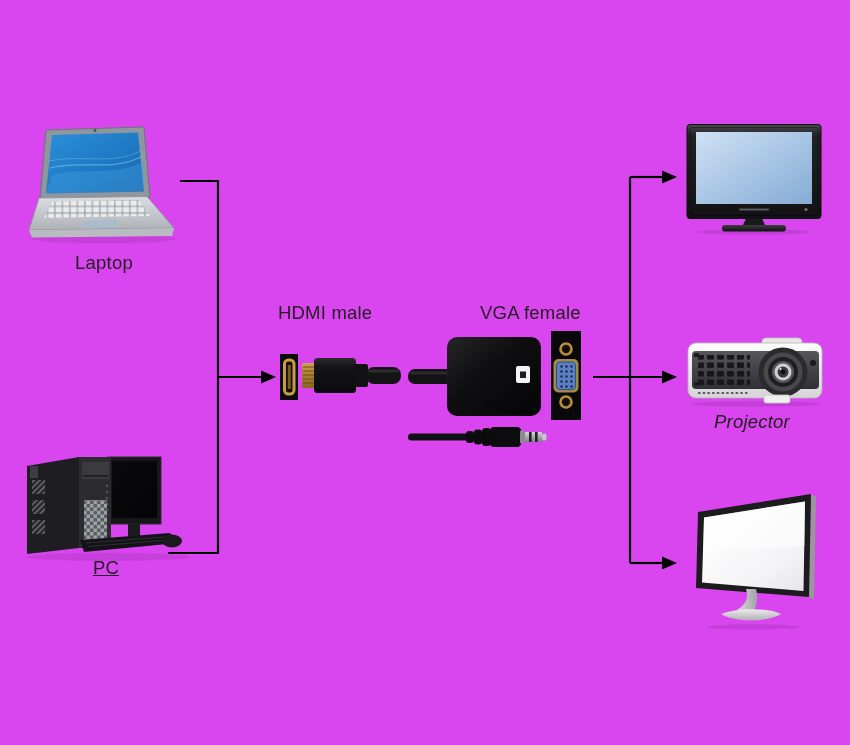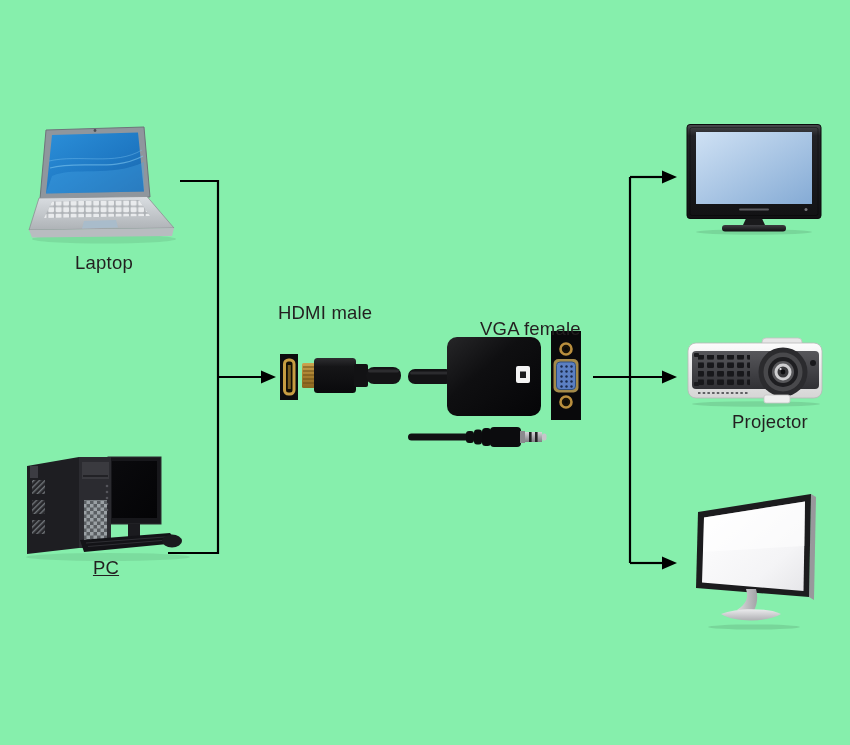--- a/index.html
+++ b/index.html
@@ -1,17 +1,17 @@
 <!DOCTYPE html>
 <html><head>
 <meta charset="utf-8">
 <style>
   html,body{margin:0;padding:0;background:#ffffff;}
   .canvas{
-    position:relative;width:850px;height:745px;background:#86efac;overflow:hidden;
+    position:relative;width:850px;height:745px;background:#d946ef;overflow:hidden;
     font-family:"Liberation Sans", sans-serif;
   }
   .connectors{position:absolute;left:0;top:0;width:850px;height:745px;z-index:1;}
   .device{position:absolute;z-index:2;}
   .lbl{
     position:absolute;z-index:3;color:#231f20;font-size:18.5px;font-weight:400;
     letter-spacing:0.2px;white-space:nowrap;
   }
   .lbl.center{text-align:center;}
 </style>
@@ -162,21 +162,21 @@
       </g>
 
       <rect x="36" y="8" width="42" height="35" rx="3.5" fill="url(#plugBody)"></rect>
       <rect x="76" y="14" width="14" height="23" rx="2" fill="#121214"></rect>
 
       <rect x="88" y="17" width="35" height="17" rx="8" fill="#141416"></rect>
       <rect x="90" y="19.5" width="31" height="3" rx="1.5" fill="#2c2c2f"></rect>
     </svg>
   </div>
 
-  <div class="lbl" style="left:480px;top:318px;text-align:right;">VGA female</div>
+  <div class="lbl" style="left:480px;top:302px;text-align:right;">VGA female</div>
   <div class="device" style="left:407px;top:328px;">
     <svg width="186" height="96" viewBox="0 0 186 96" xmlns="http://www.w3.org/2000/svg">
       <defs>
         <linearGradient id="advBody" x1="0" y1="0" x2="1" y2="1">
           <stop offset="0" stop-color="#262628"></stop>
             <stop offset="0.4" stop-color="#0f0f11"></stop>
             <stop offset="1" stop-color="#050507"></stop>
         </linearGradient>
       </defs>
 
@@ -297,21 +297,21 @@
       <circle cx="97" cy="36" r="5.5" fill="#39393c"></circle>
       <circle cx="97" cy="36" r="2.4" fill="#0e0e10"></circle>
       <circle cx="94.5" cy="33" r="1.1" fill="#e8e8ea"></circle>
 
       <circle cx="127" cy="27" r="3" fill="#19191c"></circle>
 
       <line x1="12" y1="57" x2="62" y2="57" stroke="#5f5f63" stroke-width="2" stroke-dasharray="2.5,2.2"></line>
       <rect x="78" y="59" width="26" height="8" rx="2" fill="#efefef" stroke="#c5c5c5" stroke-width="0.8"></rect>
     </svg>
   </div>
-  <div class="lbl center" style="left:700px;top:411px;width:140px;">Projector</div>
+  <div class="lbl center" style="left:682px;top:411px;width:140px;font-style:italic;">Projector</div>
 
   <div class="device" style="left:688px;top:486px;">
     <svg width="140" height="146" viewBox="0 0 140 146" xmlns="http://www.w3.org/2000/svg">
       <defs>
         <linearGradient id="monScr" x1="0" y1="0" x2="1" y2="1">
           <stop offset="0" stop-color="#ffffff"></stop>
             <stop offset="0.7" stop-color="#f4f4f6"></stop>
             <stop offset="1" stop-color="#e6e6e9"></stop>
         </linearGradient>
         <linearGradient id="monSilver" x1="0" y1="0" x2="1" y2="0">

